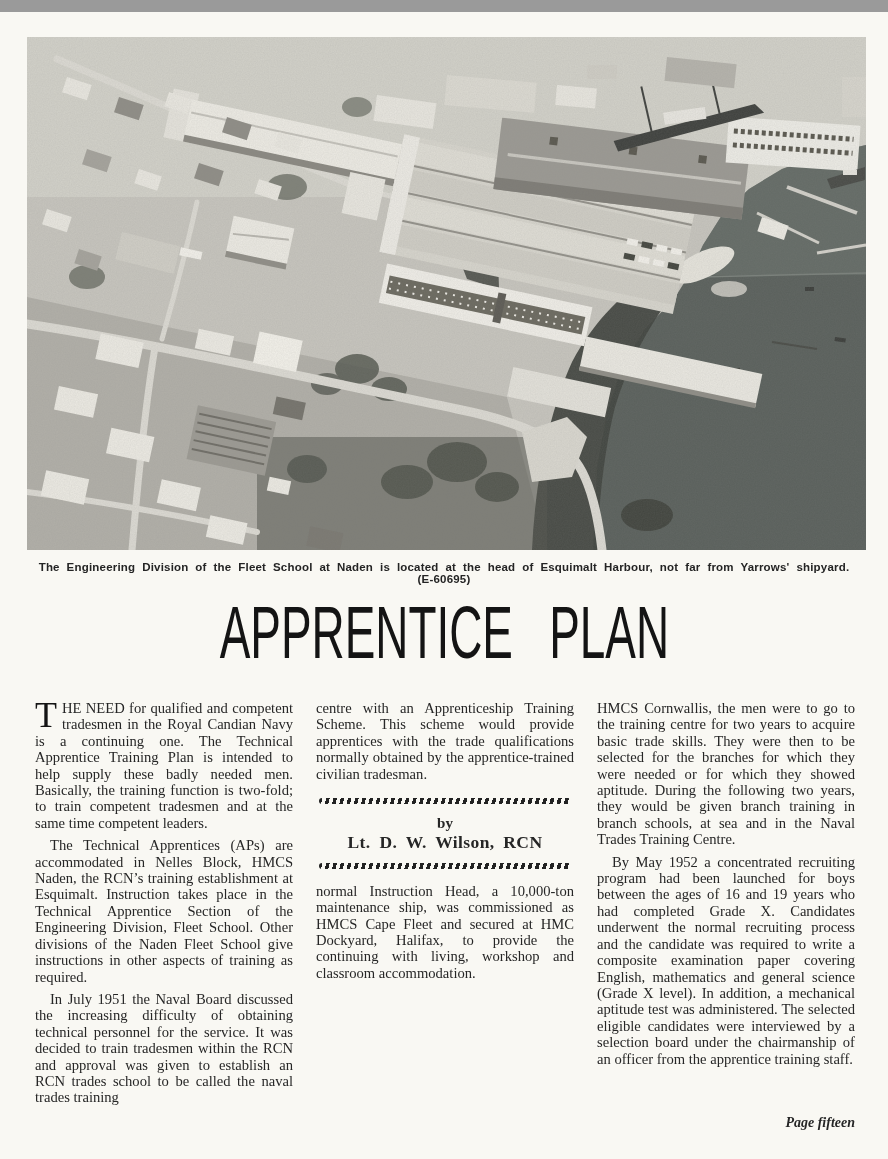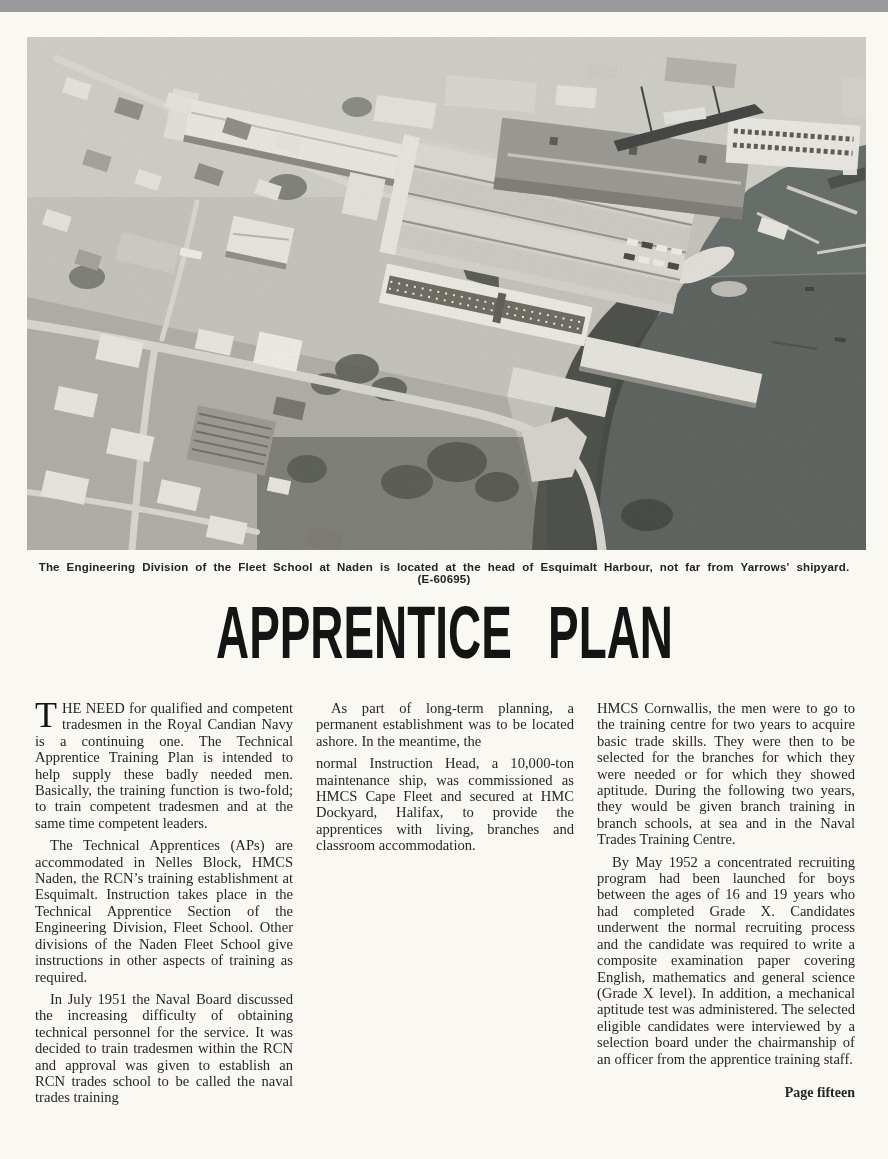--- a/index.html
+++ b/index.html
@@ -4,36 +4,36 @@
 <style>
   html,body{margin:0;padding:0;background:#9a9a9a;}
   .page{position:relative;width:888px;height:1159px;margin:12px auto;background:#f9f8f3;
         font-family:"Liberation Serif",serif;color:#1f1f1f;overflow:hidden;}
   .photo{position:absolute;left:27px;top:25px;width:839px;height:513px;margin:0;}
   .photo svg{display:block;width:839px;height:513px;}
   .caption{position:absolute;left:34px;top:549px;width:820px;text-align:center;
            font-family:"Liberation Sans",sans-serif;font-weight:bold;font-size:11.5px;
            letter-spacing:.2px;word-spacing:3.5px;color:#242424;}
   .title{position:absolute;left:0;top:584px;width:100%;margin:0;text-align:center;
-         font-family:"Liberation Sans",sans-serif;font-weight:700;color:#141414;
+         font-family:"Liberation Sans",sans-serif;font-weight:400;color:#141414;
          font-size:74px;line-height:74px;white-space:nowrap;}
   .title-inner{display:inline-block;transform:scale(.62,1.0);transform-origin:center;
                letter-spacing:0px;word-spacing:38px;}
   .columns{position:absolute;left:35px;top:688px;width:820px;display:flex;gap:23px;}
   .col{flex:1;min-width:0;text-align:justify;font-size:14.6px;line-height:16.4px;color:#262626;}
   .para{margin:0 0 6px 0;}
   .para.indent{text-indent:15px;}
   .it{}
   .dropcap{float:left;font-size:36px;line-height:29px;padding:1px 5px 0 0;color:#141414;}
   .byline{margin:16px 3px 14px 3px;text-align:center;}
   .rope{height:6px;background:repeating-linear-gradient(105deg,#222 0 3.5px,rgba(0,0,0,0) 3.5px 7px);
         border-radius:3px;}
   .by{font-weight:bold;font-size:15px;margin-top:11px;}
   .byname{font-weight:bold;font-size:17.5px;letter-spacing:.4px;word-spacing:4px;margin:3px 0 12px 0;}
-  .page-num{position:absolute;right:33px;top:1073px;font-weight:bold;
+  .page-num{position:absolute;right:33px;top:1103px;font-style:italic;font-weight:bold;
             font-size:14px;color:#262626;}
 </style>
 </head>
 <body>
 
 <div class="page">
 
   <figure class="photo">
     <svg viewBox="0 0 839 513" xmlns="http://www.w3.org/2000/svg" preserveAspectRatio="none">
       <defs>
@@ -224,22 +224,28 @@
 
   <h1 class="title"><span class="title-inner">APPRENTICE PLAN</span></h1>
 
   <div class="columns">
     <div class="col">
         <p class="para"><span class="dropcap">T</span><span>HE NEED for qualified and competent tradesmen in the Royal Candian Navy is a continuing one. The Technical Apprentice Training Plan is intended to help supply these badly needed men. Basically, the training function is two-fold; to train competent tradesmen and at the same time competent leaders.</span></p>
         <p class="para indent"><span>The Technical Apprentices (APs) are accommodated in Nelles Block, HMCS </span><span class="it">Naden</span><span>, the RCN’s training establishment at Esquimalt. Instruction takes place in the Technical Apprentice Section of the Engineering Division, Fleet School. Other divisions of the </span><span class="it">Naden</span><span> Fleet School give instructions in other aspects of training as required.</span></p>
         <p class="para indent"><span>In July 1951 the Naval Board discussed the increasing difficulty of obtaining technical personnel for the service. It was decided to train tradesmen within the RCN and approval was given to establish an RCN trades school to be called the naval trades training</span></p>
       </div>
     <div class="col">
-        <p class="para indent"><span>As part of long-term planning, a permanent establishment was to be located ashore. In the meantime, the</span></p>
-        <p class="para"><span>normal </span><span class="it">Instruction Head</span><span>, a 10,000-ton maintenance ship, was commissioned as HMCS </span><span class="it">Cape Fleet</span><span> and secured at HMC Dockyard, Halifax, to provide the apprentices with living, branches and classroom accommodation.</span></p>
+        <p class="para"><span>centre with an Apprenticeship Training Scheme. This scheme would provide apprentices with the trade qualifications normally obtained by the apprentice-trained civilian tradesman.</span></p>
+        <div class="byline">
+          <div class="rope"></div>
+          <div class="by">by</div>
+          <div class="byname">Lt. D. W. Wilson, RCN</div>
+          <div class="rope"></div>
+        </div>
+        <p class="para"><span>normal </span><span class="it">Instruction Head</span><span>, a 10,000-ton maintenance ship, was commissioned as HMCS </span><span class="it">Cape Fleet</span><span> and secured at HMC Dockyard, Halifax, to provide the continuing with living, workshop and classroom accommodation.</span></p>
       </div>
     <div class="col">
         <p class="para"><span>HMCS </span><span class="it">Cornwallis</span><span>, the men were to go to the training centre for two years to acquire basic trade skills. They were then to be selected for the branches for which they were needed or for which they showed aptitude. During the following two years, they would be given branch training in branch schools, at sea and in the Naval Trades Training Centre.</span></p>
         <p class="para indent"><span>By May 1952 a concentrated recruiting program had been launched for boys between the ages of 16 and 19 years who had completed Grade X. Candidates underwent the normal recruiting process and the candidate was required to write a composite examination paper covering English, mathematics and general science (Grade X level). In addition, a mechanical aptitude test was administered. The selected eligible candidates were interviewed by a selection board under the chairmanship of an officer from the apprentice training staff.</span></p>
       </div>
   </div>
 
   <div class="page-num">Page fifteen</div>
 
 </div>

